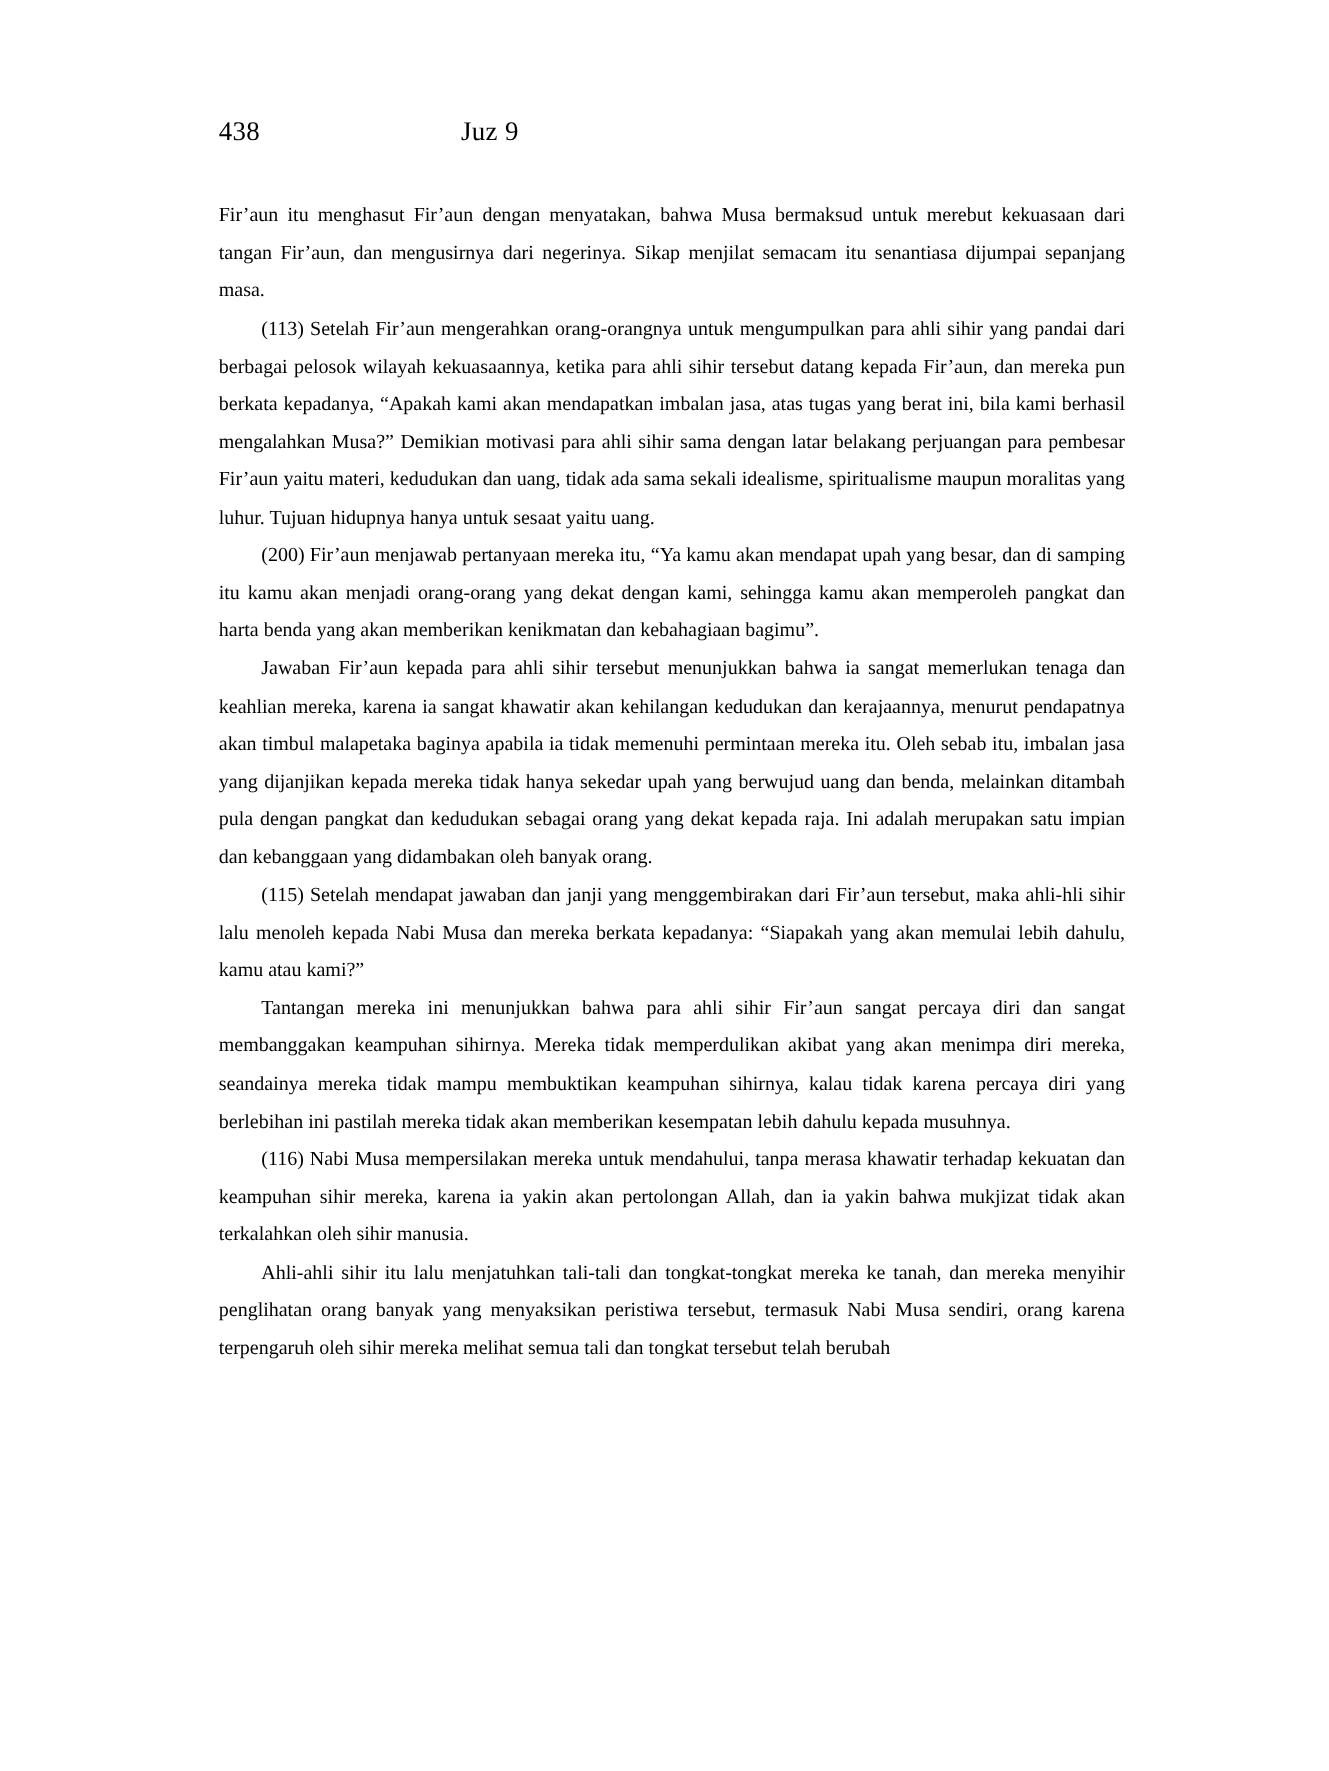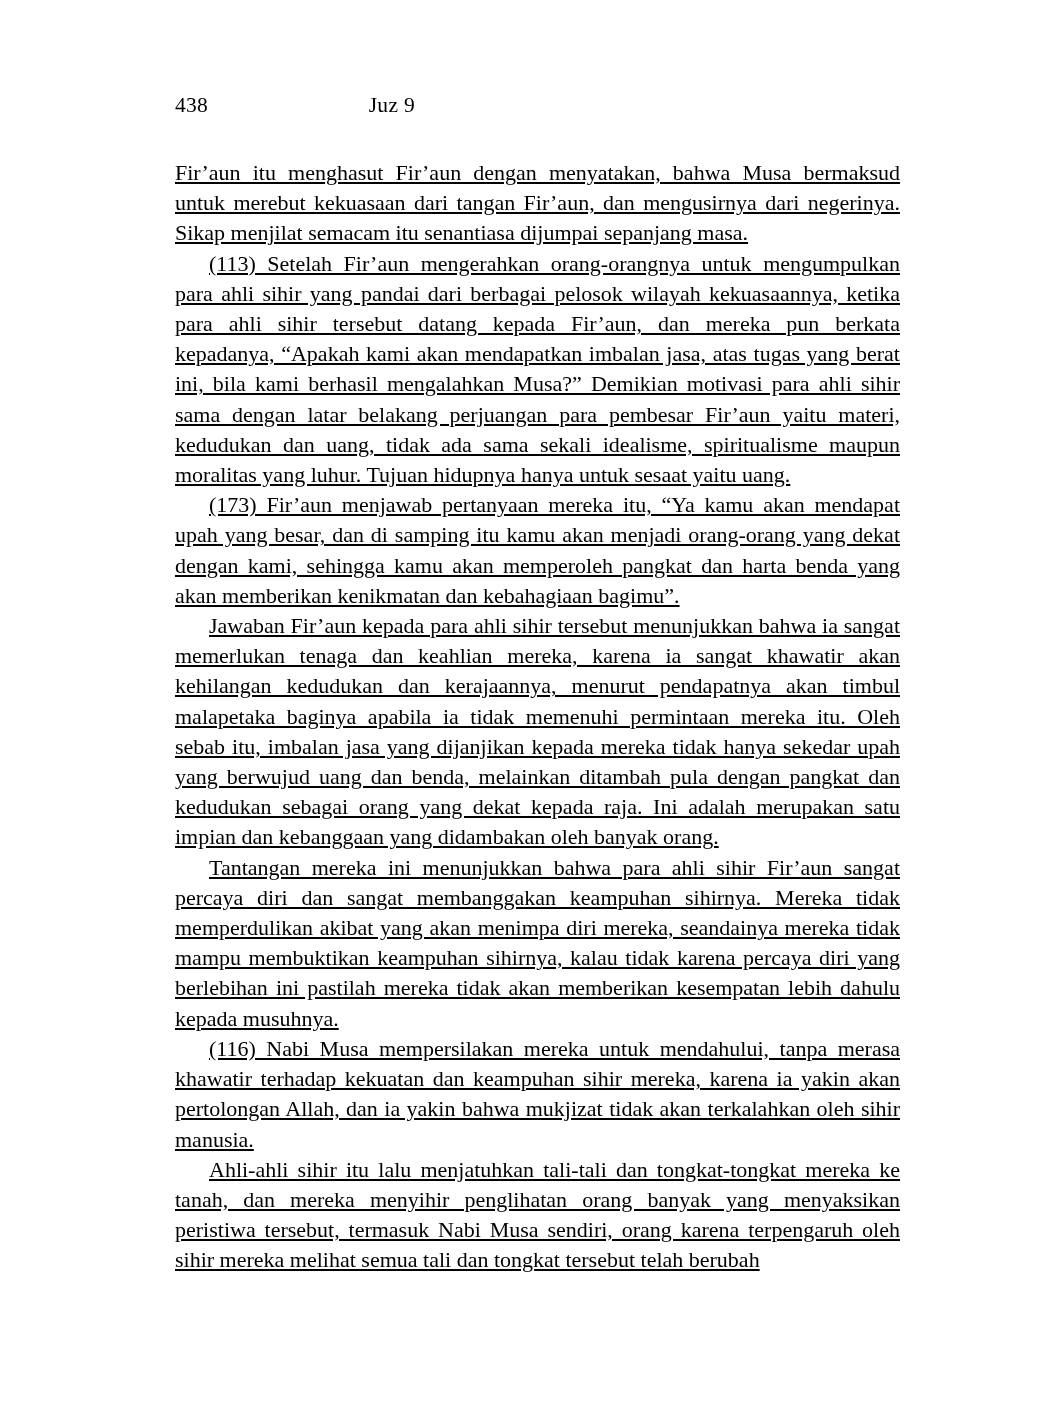--- a/index.html
+++ b/index.html
@@ -38,26 +38,25 @@
     flex: 1;
     text-align: center;
     letter-spacing: 0.8px;
   }
   .header .juz {
     width: 120px;
     text-align: right;
     margin-top: 21px;
   }
   .body-text {
-    font-size: 22px;
+    font-size: 16px;
     line-height: 30.2px;
     text-align: justify;
     text-justify: inter-word;
     hyphens: none;
-    text-decoration: underline;
   }
   .body-text p {
     margin: 0;
     text-indent: 0;
   }
   .body-text p.indented {
     text-indent: 34px;
   }
 </style>
 </head>
@@ -66,20 +65,21 @@
 <div class="page">
 
   <div class="header">
     <div class="page-number">438</div>
     <div class="juz">Juz 9</div>
   </div>
 
   <div class="body-text">
     <p>Fir’aun itu menghasut Fir’aun dengan menyatakan, bahwa Musa bermaksud untuk merebut kekuasaan dari tangan Fir’aun, dan mengusirnya dari negerinya. Sikap menjilat semacam itu senantiasa dijumpai sepanjang masa.</p>
     <p class="indented">(113) Setelah Fir’aun mengerahkan orang-orangnya untuk mengumpulkan para ahli sihir yang pandai dari berbagai pelosok wilayah kekuasaannya, ketika para ahli sihir tersebut datang kepada Fir’aun, dan mereka pun berkata kepadanya, “Apakah kami akan mendapatkan imbalan jasa, atas tugas yang berat ini, bila kami berhasil mengalahkan Musa?” Demikian motivasi para ahli sihir sama dengan latar belakang perjuangan para pembesar Fir’aun yaitu materi, kedudukan dan uang, tidak ada sama sekali idealisme, spiritualisme maupun moralitas yang luhur. Tujuan hidupnya hanya untuk sesaat yaitu uang.</p>
-    <p class="indented">(173) Fir’aun menjawab pertanyaan mereka itu, “Ya kamu akan mendapat upah yang besar, dan di samping itu kamu akan menjadi orang-orang yang dekat dengan kami, sehingga kamu akan memperoleh pangkat dan harta benda yang akan memberikan kenikmatan dan kebahagiaan bagimu”.</p>
+    <p class="indented">(200) Fir’aun menjawab pertanyaan mereka itu, “Ya kamu akan mendapat upah yang besar, dan di samping itu kamu akan menjadi orang-orang yang dekat dengan kami, sehingga kamu akan memperoleh pangkat dan harta benda yang akan memberikan kenikmatan dan kebahagiaan bagimu”.</p>
     <p class="indented">Jawaban Fir’aun kepada para ahli sihir tersebut menunjukkan bahwa ia sangat memerlukan tenaga dan keahlian mereka, karena ia sangat khawatir akan kehilangan kedudukan dan kerajaannya, menurut pendapatnya akan timbul malapetaka baginya apabila ia tidak memenuhi permintaan mereka itu. Oleh sebab itu, imbalan jasa yang dijanjikan kepada mereka tidak hanya sekedar upah yang berwujud uang dan benda, melainkan ditambah pula dengan pangkat dan kedudukan sebagai orang yang dekat kepada raja. Ini adalah merupakan satu impian dan kebanggaan yang didambakan oleh banyak orang.</p>
+    <p class="indented">(115) Setelah mendapat jawaban dan janji yang menggembirakan dari Fir’aun tersebut, maka ahli-hli sihir lalu menoleh kepada Nabi Musa dan mereka berkata kepadanya: “Siapakah yang akan memulai lebih dahulu, kamu atau kami?”</p>
     <p class="indented">Tantangan mereka ini menunjukkan bahwa para ahli sihir Fir’aun sangat percaya diri dan sangat membanggakan keampuhan sihirnya. Mereka tidak memperdulikan akibat yang akan menimpa diri mereka, seandainya mereka tidak mampu membuktikan keampuhan sihirnya, kalau tidak karena percaya diri yang berlebihan ini pastilah mereka tidak akan memberikan kesempatan lebih dahulu kepada musuhnya.</p>
     <p class="indented">(116) Nabi Musa mempersilakan mereka untuk mendahului, tanpa merasa khawatir terhadap kekuatan dan keampuhan sihir mereka, karena ia yakin akan pertolongan Allah, dan ia yakin bahwa mukjizat tidak akan terkalahkan oleh sihir manusia.</p>
     <p class="indented">Ahli-ahli sihir itu lalu menjatuhkan tali-tali dan tongkat-tongkat mereka ke tanah, dan mereka menyihir penglihatan orang banyak yang menyaksikan peristiwa tersebut, termasuk Nabi Musa sendiri, orang karena terpengaruh oleh sihir mereka melihat semua tali dan tongkat tersebut telah berubah</p>
   </div>
 
 </div>
 
 </body></html>

